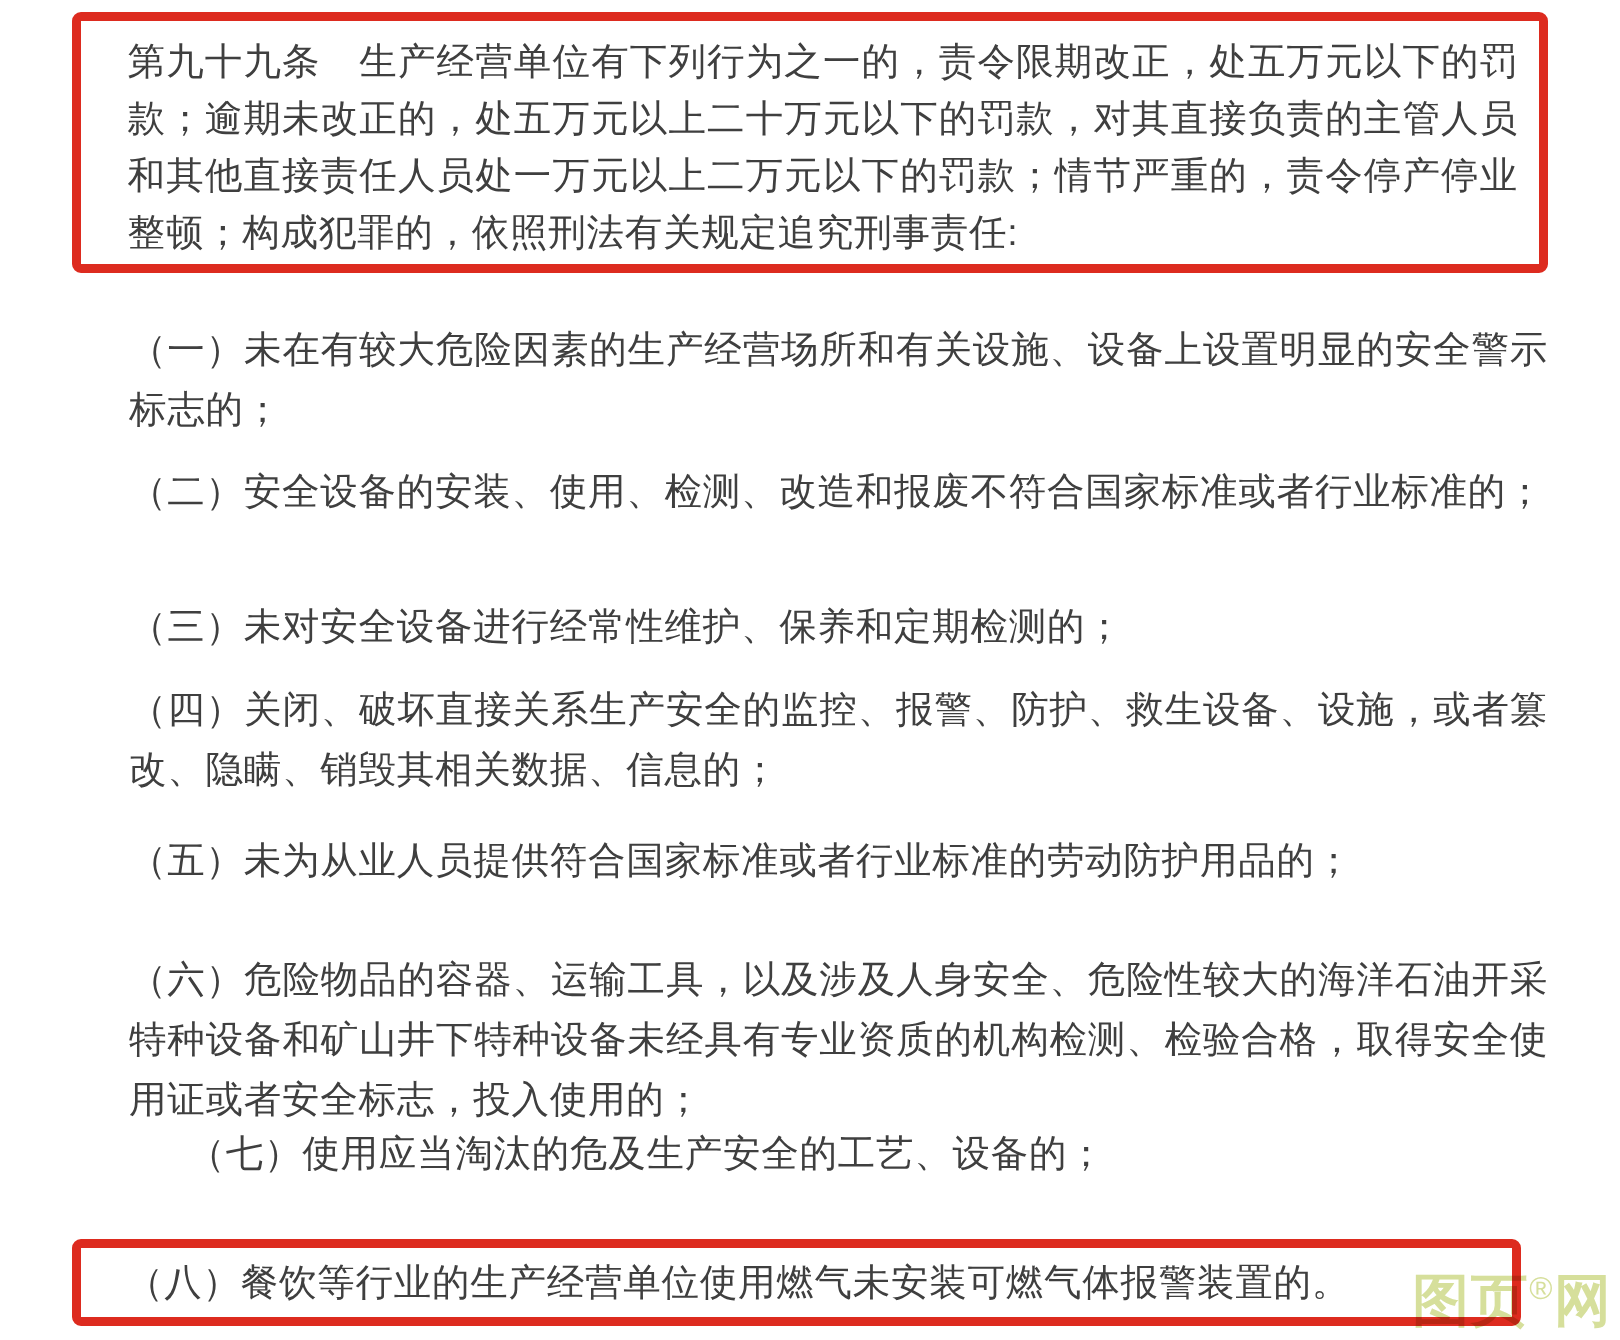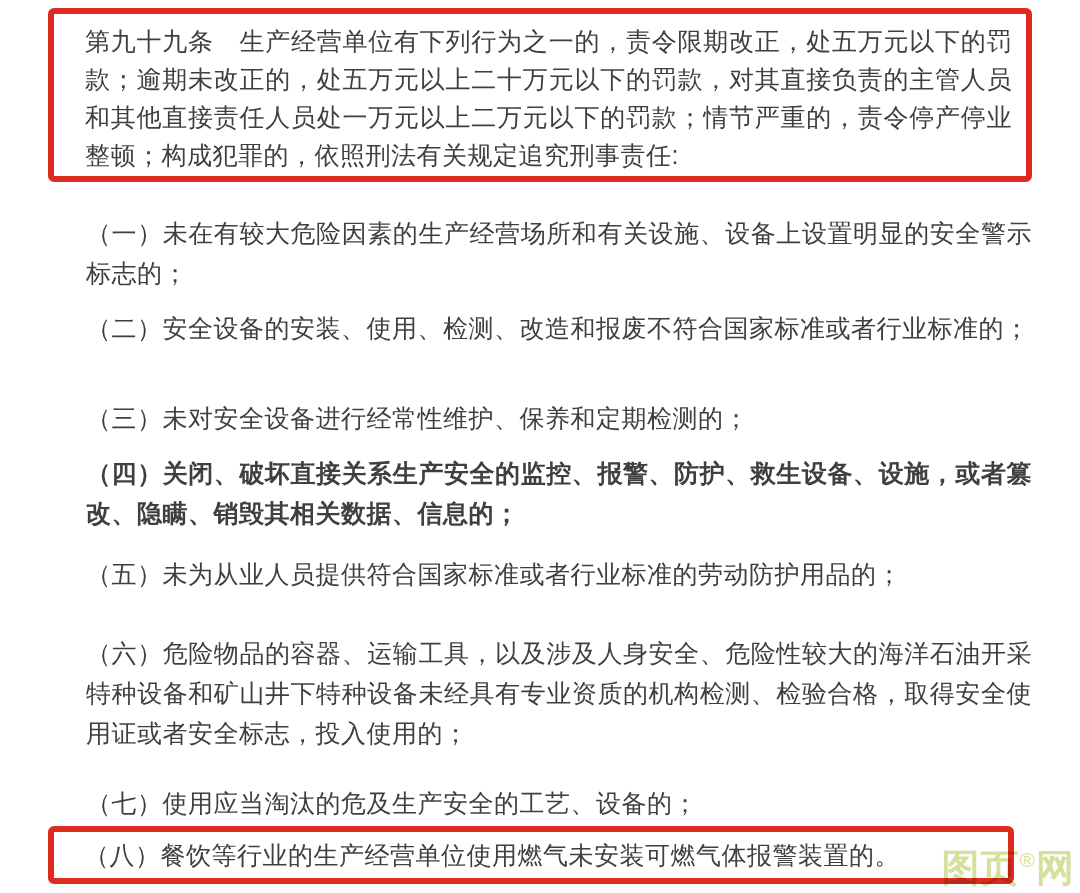--- a/index.html
+++ b/index.html
@@ -37,24 +37,24 @@
     left: 86px;
     width: 946px;
     font-size: 25px;
     line-height: 40px;
     letter-spacing: 0.5px;
     text-align: justify;
   }
   .item-1 { top: 213px; }
   .item-2 { top: 308px; }
   .item-3 { top: 361px; margin-top: 37px; }
-  .item-4 { top: 453px; font-weight: bold; }
+  .item-4 { top: 453px; }
   .item-5 { top: 554px; }
   .item-6 { top: 633px; }
-  .item-7 { top: 783px; }
+  .item-7 { top: 749px; margin-left: 39px; }
   .highlight-item-box {
     position: absolute;
     left: 48px;
     top: 826px;
     width: 966px;
     height: 58px;
     border: 6px solid var(--highlight_border);
     border-radius: 6px;
     padding: 0 10px 1px 30px;
     display: flex;

